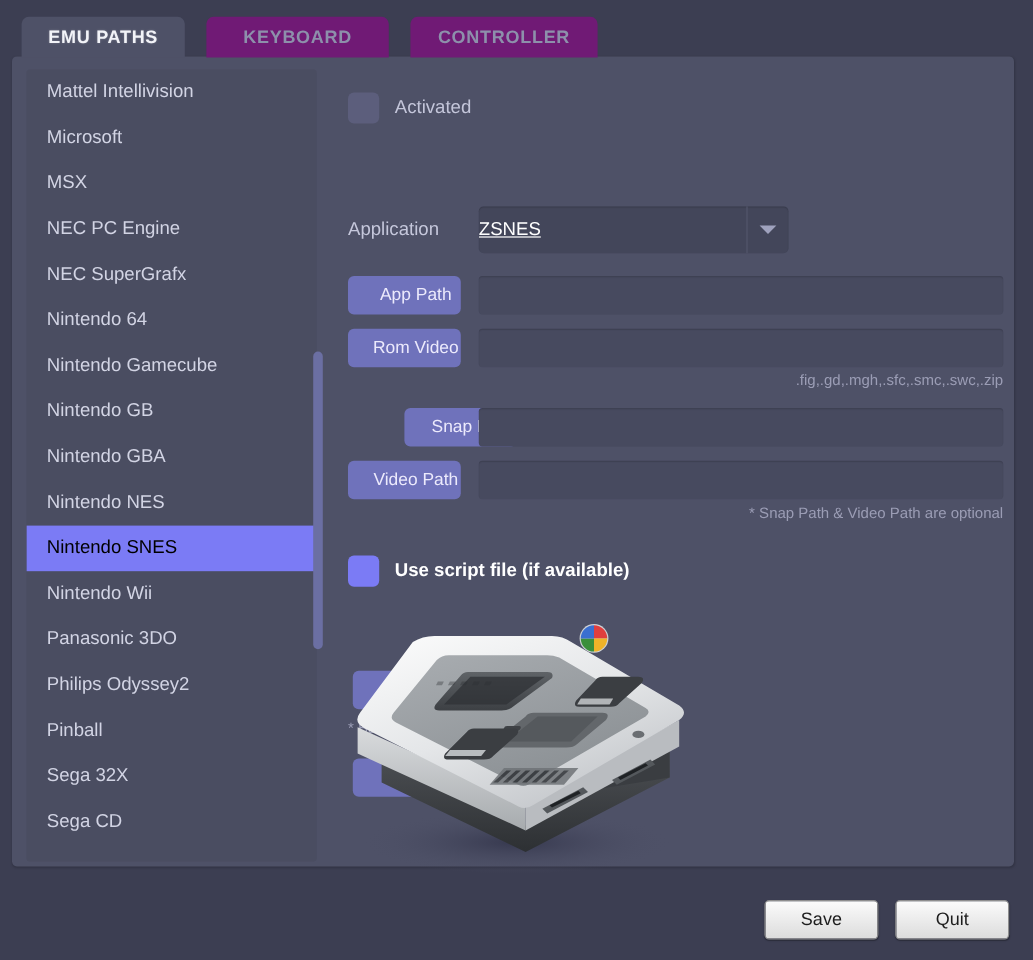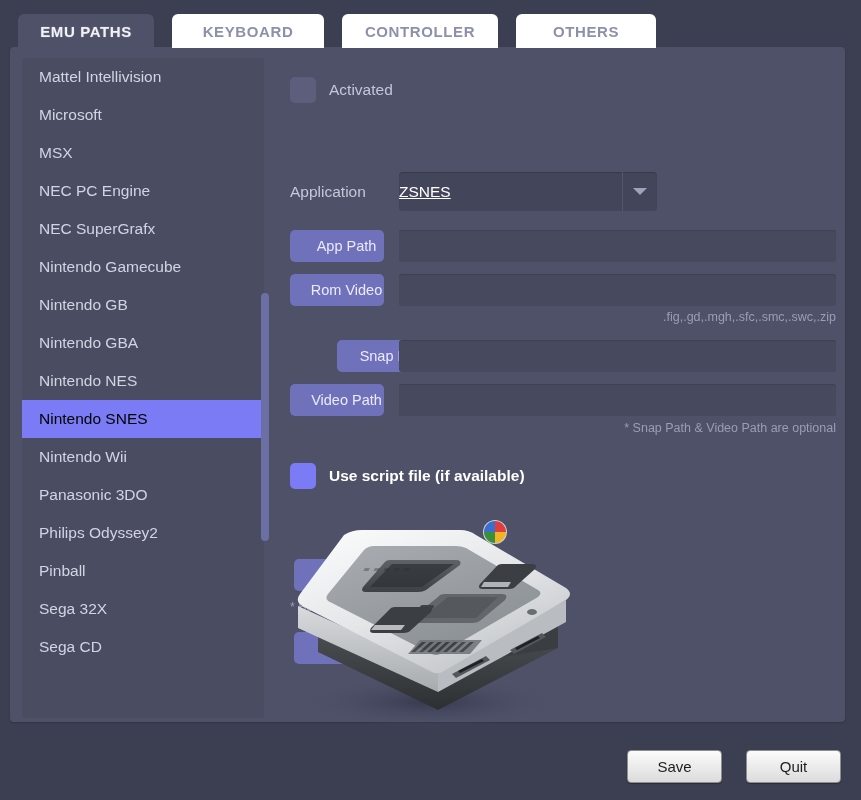--- a/index.html
+++ b/index.html
@@ -37,21 +37,21 @@
     height: 34px;
     padding: 0 22px;
     display: flex;
     align-items: center;
     justify-content: center;
     border-radius: 6px 6px 0 0;
     font-size: 15px;
     letter-spacing: 0.6px;
     font-weight: bold;
     color: #8d90ab;
-    background: #ffffff;
+    background: #701a75;
     box-sizing: border-box;
     user-select: none;
     white-space: nowrap;
   }
   .tab.active {
     background: #4e5167;
     color: #f2f3f8;
     text-shadow: 0 0 2px rgba(255,255,255,.25);
   }
   .tab.w1 { min-width: 136px; }
@@ -256,21 +256,21 @@
     height: 235px;
     pointer-events: none;
   }
 
   
   .bottom-bar {
     position: absolute;
     right: 20px;
     bottom: 17px;
     display: flex;
-    gap: 24px;
+    gap: 14px;
   }
   .native-btn {
     width: 95px;
     height: 33px;
     border-radius: 4px;
     background: linear-gradient(#fbfbfb, #dcdcdc);
     border: 1px solid #8e8e8e;
     box-shadow: 0 1px 1px rgba(0,0,0,.3);
     display: flex;
     align-items: center;
@@ -289,33 +289,31 @@
   <div class="tab-bar">
     <div class="tab active w1">
       <span>EMU PATHS</span>
     </div>
     <div class="tab w2">
       <span>KEYBOARD</span>
     </div>
     <div class="tab w3">
       <span>CONTROLLER</span>
     </div>
-    <div class="tab w4">
-      <span>OTHERS</span>
-    </div>
   </div>
 
   <div class="panel">
 
     <div class="platform-list">
       <div class="platform-item">Mattel Intellivision</div>
       <div class="platform-item">Microsoft</div>
       <div class="platform-item">MSX</div>
       <div class="platform-item">NEC PC Engine</div>
       <div class="platform-item">NEC SuperGrafx</div>
+      <div class="platform-item">Nintendo 64</div>
       <div class="platform-item">Nintendo Gamecube</div>
       <div class="platform-item">Nintendo GB</div>
       <div class="platform-item">Nintendo GBA</div>
       <div class="platform-item">Nintendo NES</div>
       <div class="platform-item selected">Nintendo SNES</div>
       <div class="platform-item">Nintendo Wii</div>
       <div class="platform-item">Panasonic 3DO</div>
       <div class="platform-item">Philips Odyssey2</div>
       <div class="platform-item">Pinball</div>
       <div class="platform-item">Sega 32X</div>

